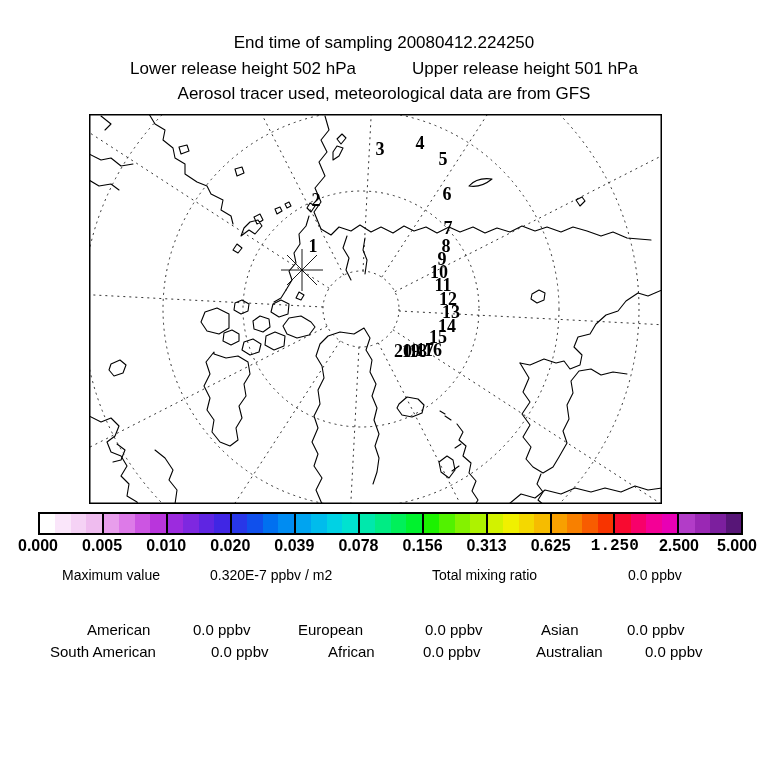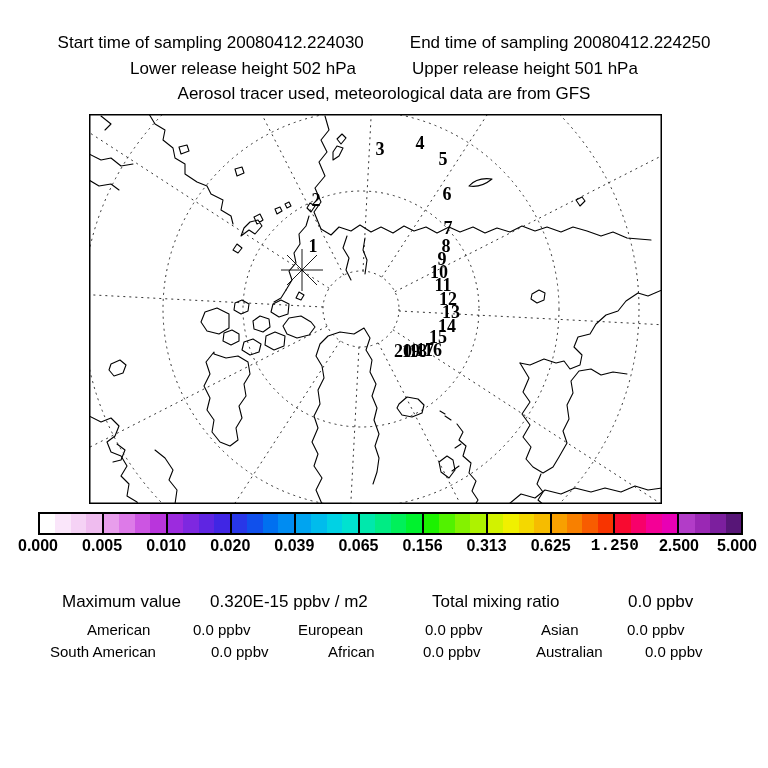--- a/index.html
+++ b/index.html
@@ -12,32 +12,31 @@
   #hline3{top:59px;gap:56px;}
   #hline4{top:84px;}
   #mapbox{left:89px;top:114px;}
   #cbar{left:38px;top:512px;width:705px;height:23px;display:flex;
         border:2px solid #000;box-sizing:border-box;}
   .cbcell{flex:1 1 auto;height:100%;}
   .cbmajor{border-left:2px solid #000;}
   #cbticks{left:0;top:537px;width:768px;height:20px;position:absolute;}
   .cbtick{position:absolute;top:0;transform:translateX(-50%);font-size:16px;font-weight:700;}
   #units{left:0;top:566px;width:768px;text-align:center;font-size:17px;}
-  .rowA{top:592px;font-size:17px;}
+  .rowA{top:567px;font-size:14px;}
   .rowBC{font-size:15px;}
   svg text{font-family:"Liberation Serif","DejaVu Serif",serif;font-weight:700;}
 </style>
 </head>
 <body>
 
 <div id="page">
 
 
   <div class="abs hline" id="hline2">
-    <span>Start time of sampling 20080412.224030</span>
     <span>End time of sampling 20080412.224250</span>
   </div>
 
   <div class="abs hline" id="hline3">
     <span>Lower release height  502 hPa</span>
     <span>Upper release height  501 hPa</span>
   </div>
 
   <div class="abs hline" id="hline4">
     <span>Aerosol tracer used, meteorological data are from GFS</span>
@@ -206,32 +205,32 @@
       <div class="cbcell" style="background: rgb(154, 40, 180);"></div>
       <div class="cbcell" style="background: rgb(124, 31, 158);"></div>
       <div class="cbcell" style="background: rgb(87, 22, 119);"></div>
     </div>
   <div id="cbticks">
       <span class="cbtick" style="left: 38px;">0.000</span>
       <span class="cbtick" style="left: 102.091px;">0.005</span>
       <span class="cbtick" style="left: 166.182px;">0.010</span>
       <span class="cbtick" style="left: 230.273px;">0.020</span>
       <span class="cbtick" style="left: 294.364px;">0.039</span>
-      <span class="cbtick" style="left: 358.455px;">0.065</span>
+      <span class="cbtick" style="left: 358.455px;">0.078</span>
       <span class="cbtick" style="left: 422.545px;">0.156</span>
       <span class="cbtick" style="left: 486.636px;">0.313</span>
       <span class="cbtick" style="left: 550.727px;">0.625</span>
       <span class="cbtick" style="left: 614.818px; font-family: Liberation Mono, monospace;">1.250</span>
       <span class="cbtick" style="left: 678.909px;">2.500</span>
       <span class="cbtick" style="left: 737px;">5.000</span>
     </div>
 
 
   <span class="abs rowA" style="left:62px">Maximum value</span>
-  <span class="abs rowA" style="left:210px">0.320E-15 ppbv / m2</span>
+  <span class="abs rowA" style="left:210px">0.320E-7 ppbv / m2</span>
   <span class="abs rowA" style="left:432px">Total mixing ratio</span>
   <span class="abs rowA" style="left:628px">0.0 ppbv</span>
 
   <span class="abs rowBC" style="left:87px;top:621px">American</span>
   <span class="abs rowBC" style="left:193px;top:621px">0.0 ppbv</span>
   <span class="abs rowBC" style="left:298px;top:621px">European</span>
   <span class="abs rowBC" style="left:425px;top:621px">0.0 ppbv</span>
   <span class="abs rowBC" style="left:541px;top:621px">Asian</span>
   <span class="abs rowBC" style="left:627px;top:621px">0.0 ppbv</span>
 

